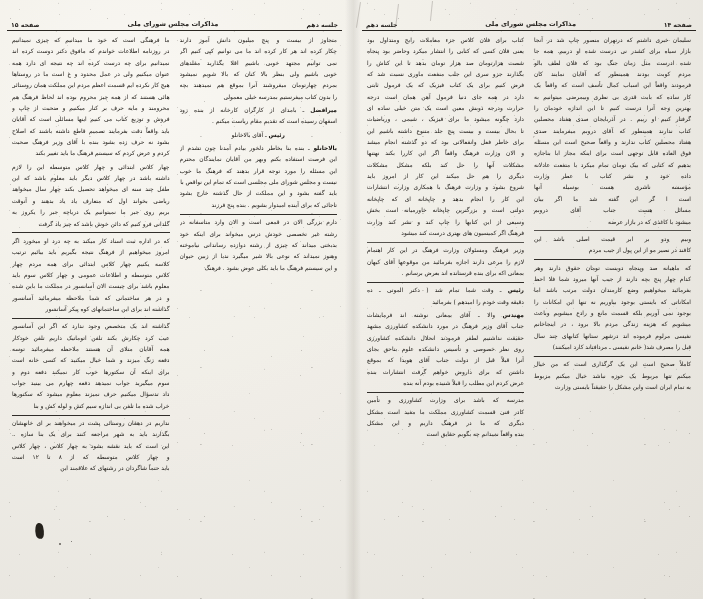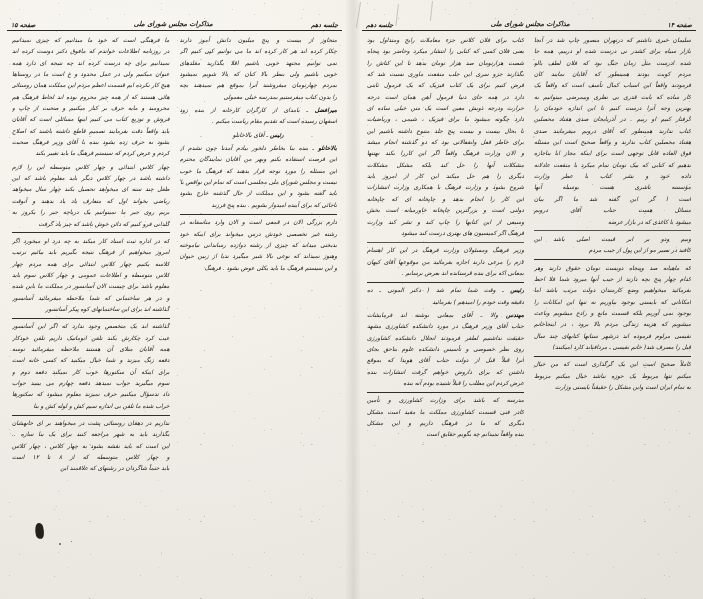--- a/index.html
+++ b/index.html
@@ -30,21 +30,21 @@
       radial-gradient(circle at 57% 5%,  rgba(70,66,60,.20) 0 .5px, transparent .6px),
       radial-gradient(circle at 74% 52%, rgba(70,66,60,.18) 0 .5px, transparent .6px);
     background-size:97px 83px,71px 109px,123px 67px,89px 95px,
                     111px 77px,65px 101px,131px 73px,83px 117px,
                     103px 61px,91px 87px;
     opacity:.85;
     mix-blend-mode:multiply;
   }
   
   .spread{position:absolute;inset:0;display:flex;flex-direction:row;}
-  .page{position:relative;height:100%;box-sizing:border-box;font-style:italic;}
+  .page{position:relative;height:100%;box-sizing:border-box;}
   .page.right{width:351px;padding:0 7px 0 10px;}
   .page.left {width:352px;padding:0 10px 0 7px;}
 
   
   .gutter{
     position:absolute;top:0;left:345px;width:16px;height:100%;
     background:linear-gradient(to right,
       rgba(150,146,138,0) 0%, rgba(150,146,138,.18) 45%,
       rgba(150,146,138,.20) 55%, rgba(150,146,138,0) 100%);
     pointer-events:none;

